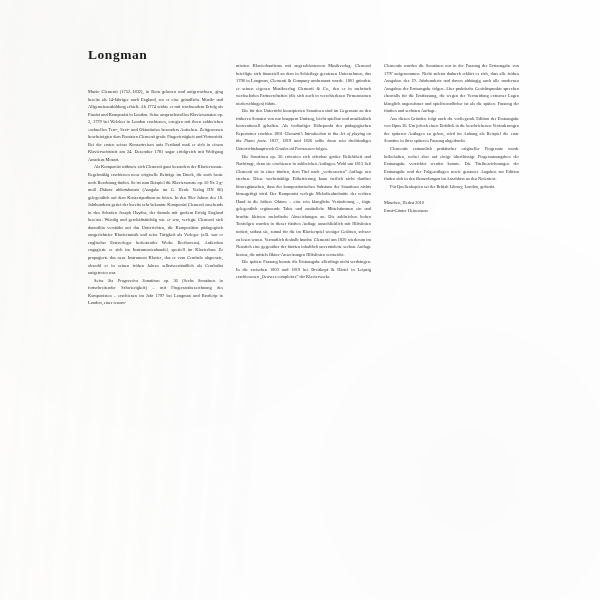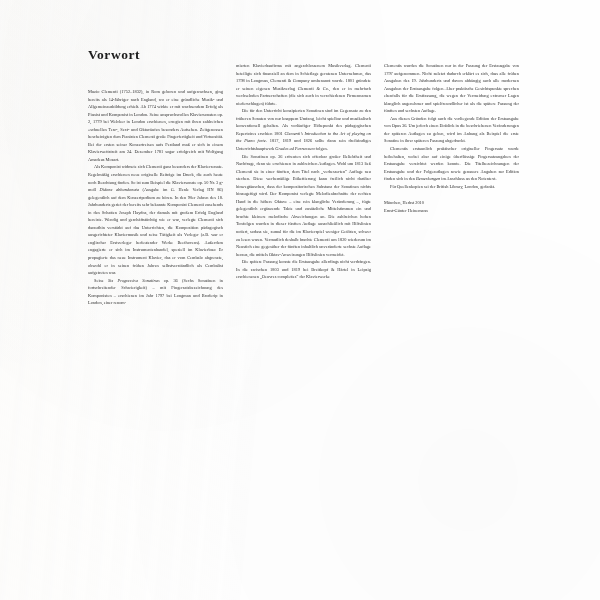--- a/index.html
+++ b/index.html
@@ -107,21 +107,21 @@
   }
 </style>
 </head>
 <body>
 
 <div id="page">
 
   <div id="paper-texture"></div>
 
   <div id="title-block">
-    <div class="title">Vorwort</div>
+    <div class="title">Longman</div>
   </div>
 
   <div id="columns">
 
     <div class="column" id="column-1">
       <p class="para"><span>Muzio Clementi (1752–1832), in Rom geboren und aufgewachsen, ging bereits als 14-Jähriger nach England, wo er eine gründliche Musik- und Allgemeinausbildung erhielt. Ab 1774 wirkte er mit wachsendem Erfolg als Pianist und Komponist in London. Seine anspruchsvollen Klaviersonaten op. 2, 1779 bei Welcker in London erschienen, erregten mit ihren zahlreichen »schnellen Terz-, Sext- und Oktaväufen besonders Aufsehen. Zeitgenossen bescheinigten dem Pianisten Clementi große Fingerfertigkeit und Virtuosität. Bei der ersten seiner Konzertreisen aufs Festland maß er sich in einem Klavierwettstreit am 24. Dezember 1781 sogar erfolgreich mit Wolfgang Amadeus Mozart.</span></p>
       <p class="para"><span>Als Komponist widmete sich Clementi ganz besonders der Klaviersonate. Regelmäßig erschienen neue originelle Beiträge im Druck, die auch heute noch Beachtung finden. So ist zum Beispiel die Klaviersonate op. 50 Nr. 3 g-moll </span><span class="it">Didone abbandonata</span><span> (Ausgabe im G. Henle Verlag HN 86) gelegentlich auf dem Konzertpodium zu hören. In den 90er Jahren des 18. Jahrhunderts geriet der bereits sehr bekannte Komponist Clementi zusehends in den Schatten Joseph Haydns, der damals mit großem Erfolg England bereiste. Wendig und geschäftstüchtig wie er war, verlegte Clementi sich daraufhin verstärkt auf das Unterrichten, die Komposition pädagogisch ausgerichteter Klaviermusik und seine Tätigkeit als Verleger (z.B. war er englischer Erstverleger bedeutender Werke Beethovens). Außerdem engagierte er sich im Instrumentenhandel, speziell im Klavierbau: Er propagierte das neue Instrument Klavier, das er vom Cembalo abgrenzte, obwohl er in seinen frühen Jahren selbstverständlich als Cembalist aufgetreten war.</span></p>
       <p class="para"><span>Seine </span><span class="it">Six Progressive Sonatinas</span><span> op. 36 (Sechs Sonatinen in fortschreitender Schwierigkeit) – mit Fingersatzbezeichnung des Komponisten – erschienen im Jahr 1797 bei Longman und Broderip in London, einer renom-</span></p>
     </div>
 

